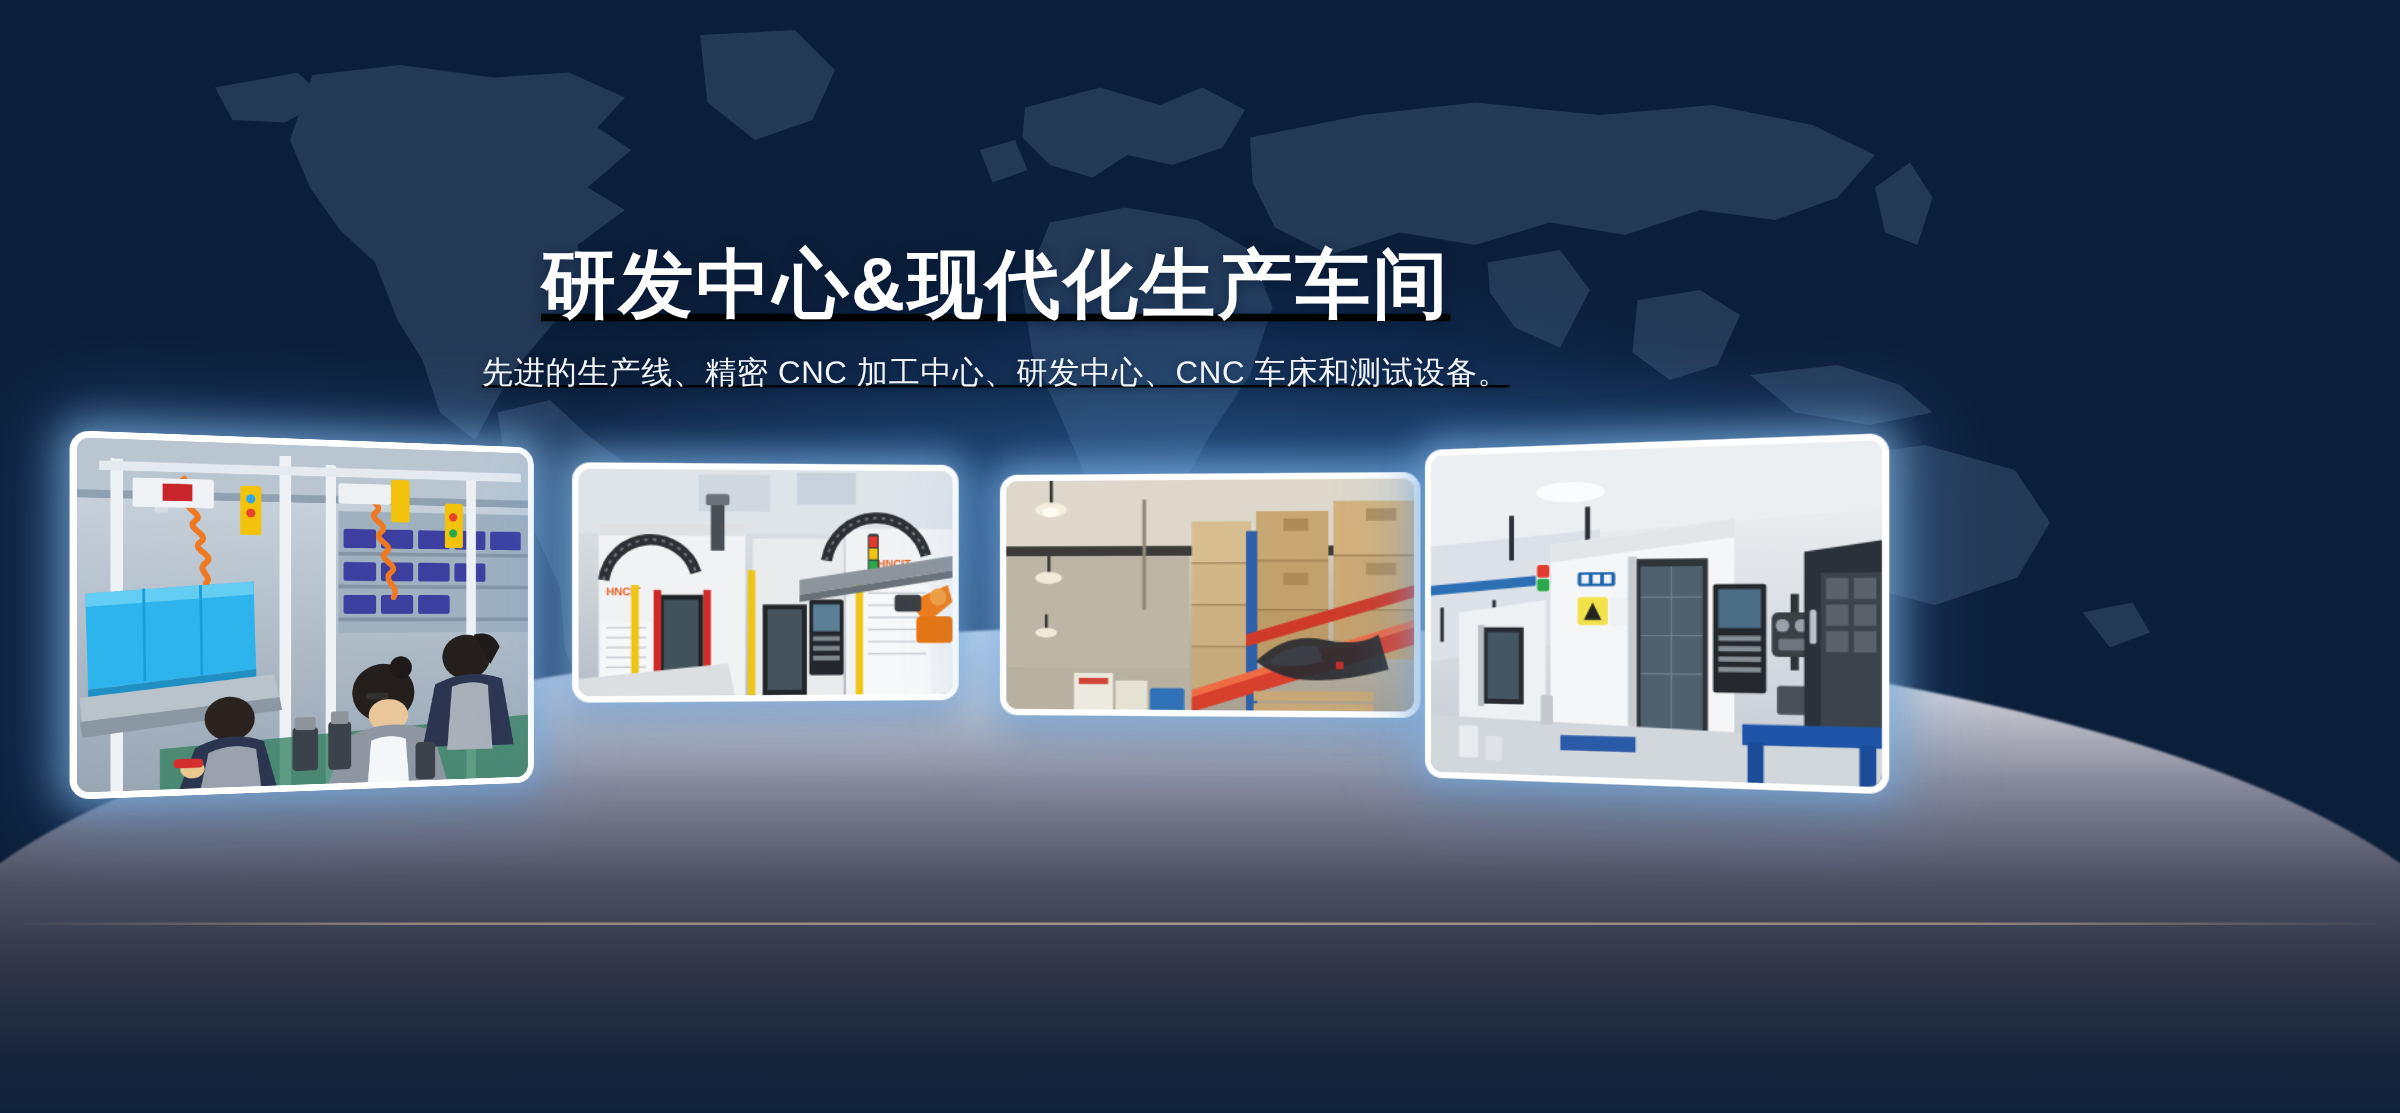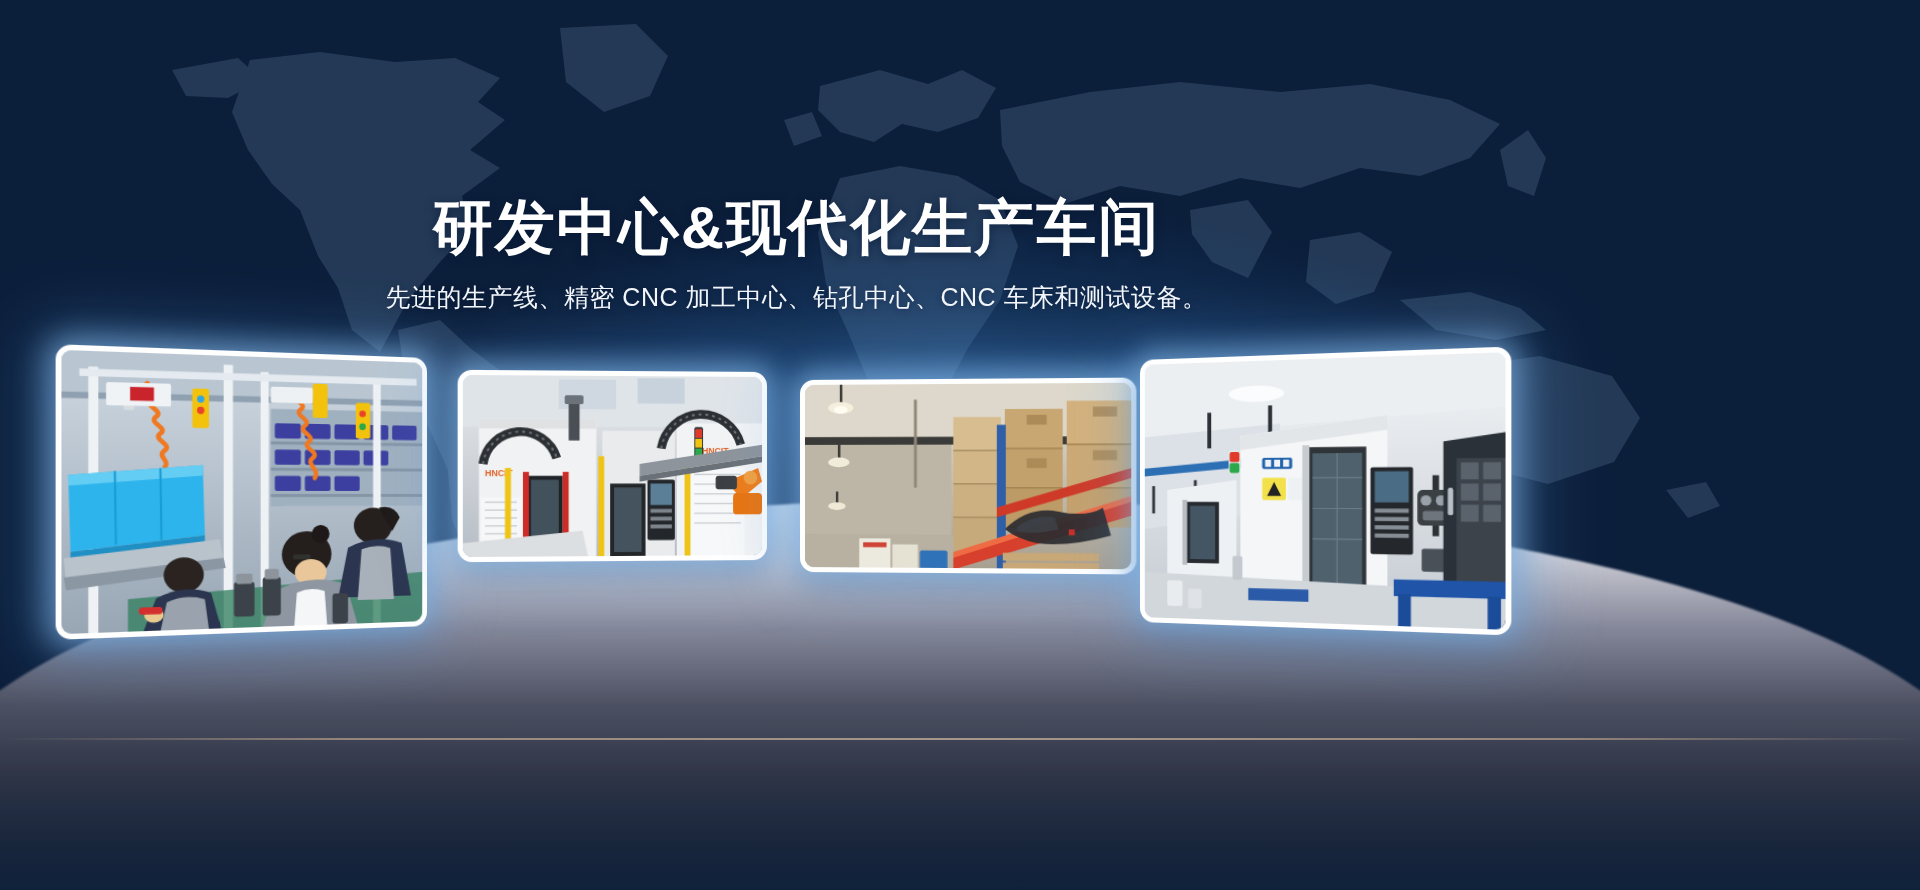--- a/index.html
+++ b/index.html
@@ -80,20 +80,21 @@
       rgba(255,210,160,0.0) 100%);
     pointer-events:none;
   }
 
   
   .headings {
     position:absolute; left:0; top:196px;
     width:1593px;
     text-align:center;
     z-index:6;
+    text-decoration:underline;
   }
   .hero-title {
     font-size:60px;
     font-weight:bold;
     color:#ffffff;
     letter-spacing:2px;
     line-height:1.08;
     text-shadow:0 2px 10px rgba(0,20,50,0.55);
   }
   .hero-subtitle {
@@ -192,21 +193,21 @@
       </g>
     </svg>
   </div>
 
   <div class="skyglow"></div>
   <div class="ground"></div>
   <div class="horizon"></div>
 
   <div class="headings">
     <h1 class="hero-title">研发中心&amp;现代化生产车间</h1>
-    <p class="hero-subtitle">先进的生产线、精密 CNC 加工中心、钻孔中心、CNC 车床和测试设备。</p>
+    <p class="hero-subtitle">先进的生产线、精密 CNC 加工中心、研发中心、CNC 车床和测试设备。</p>
   </div>
 
   <div class="gallery">
 
     <div class="photo-card" id="card-0">
       <div class="photo-inner">
         <svg viewBox="0 0 352 268" preserveAspectRatio="xMidYMid slice" aria-hidden="true">
           <defs>
             <linearGradient id="c0bg" x1="0" y1="0" x2="0" y2="1">
               <stop offset="0" stop-color="#cfd9e2"></stop>

